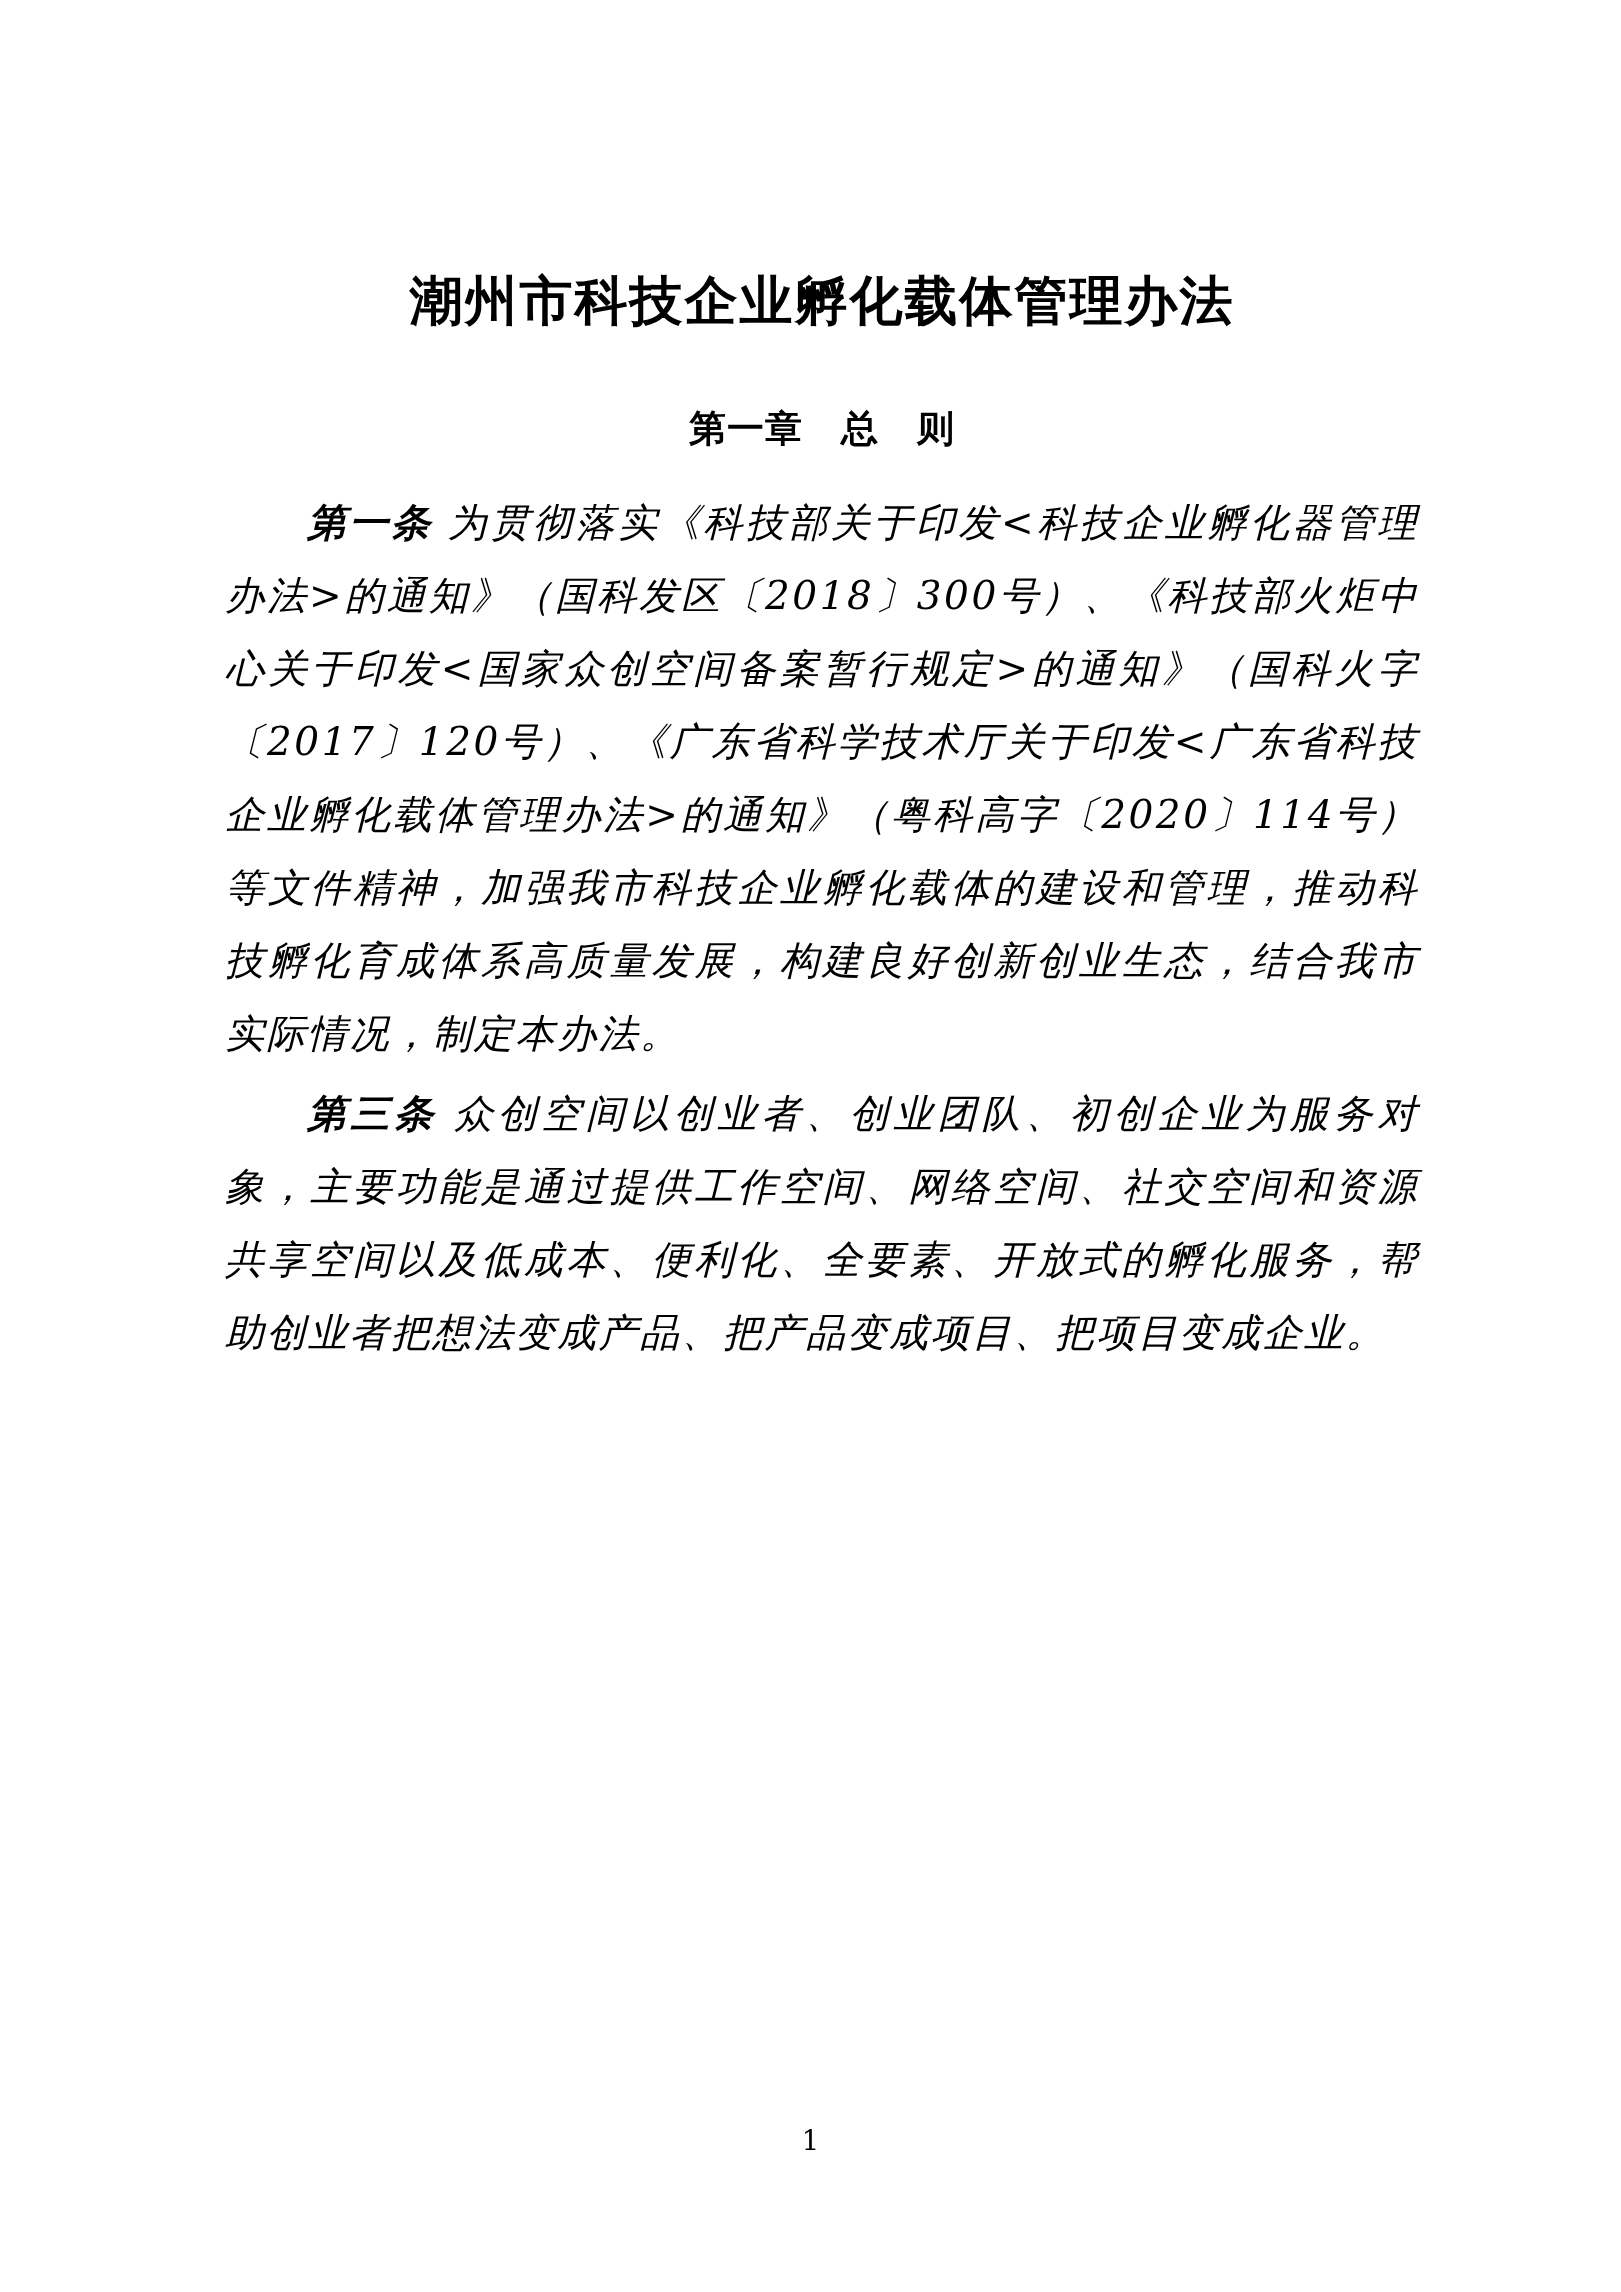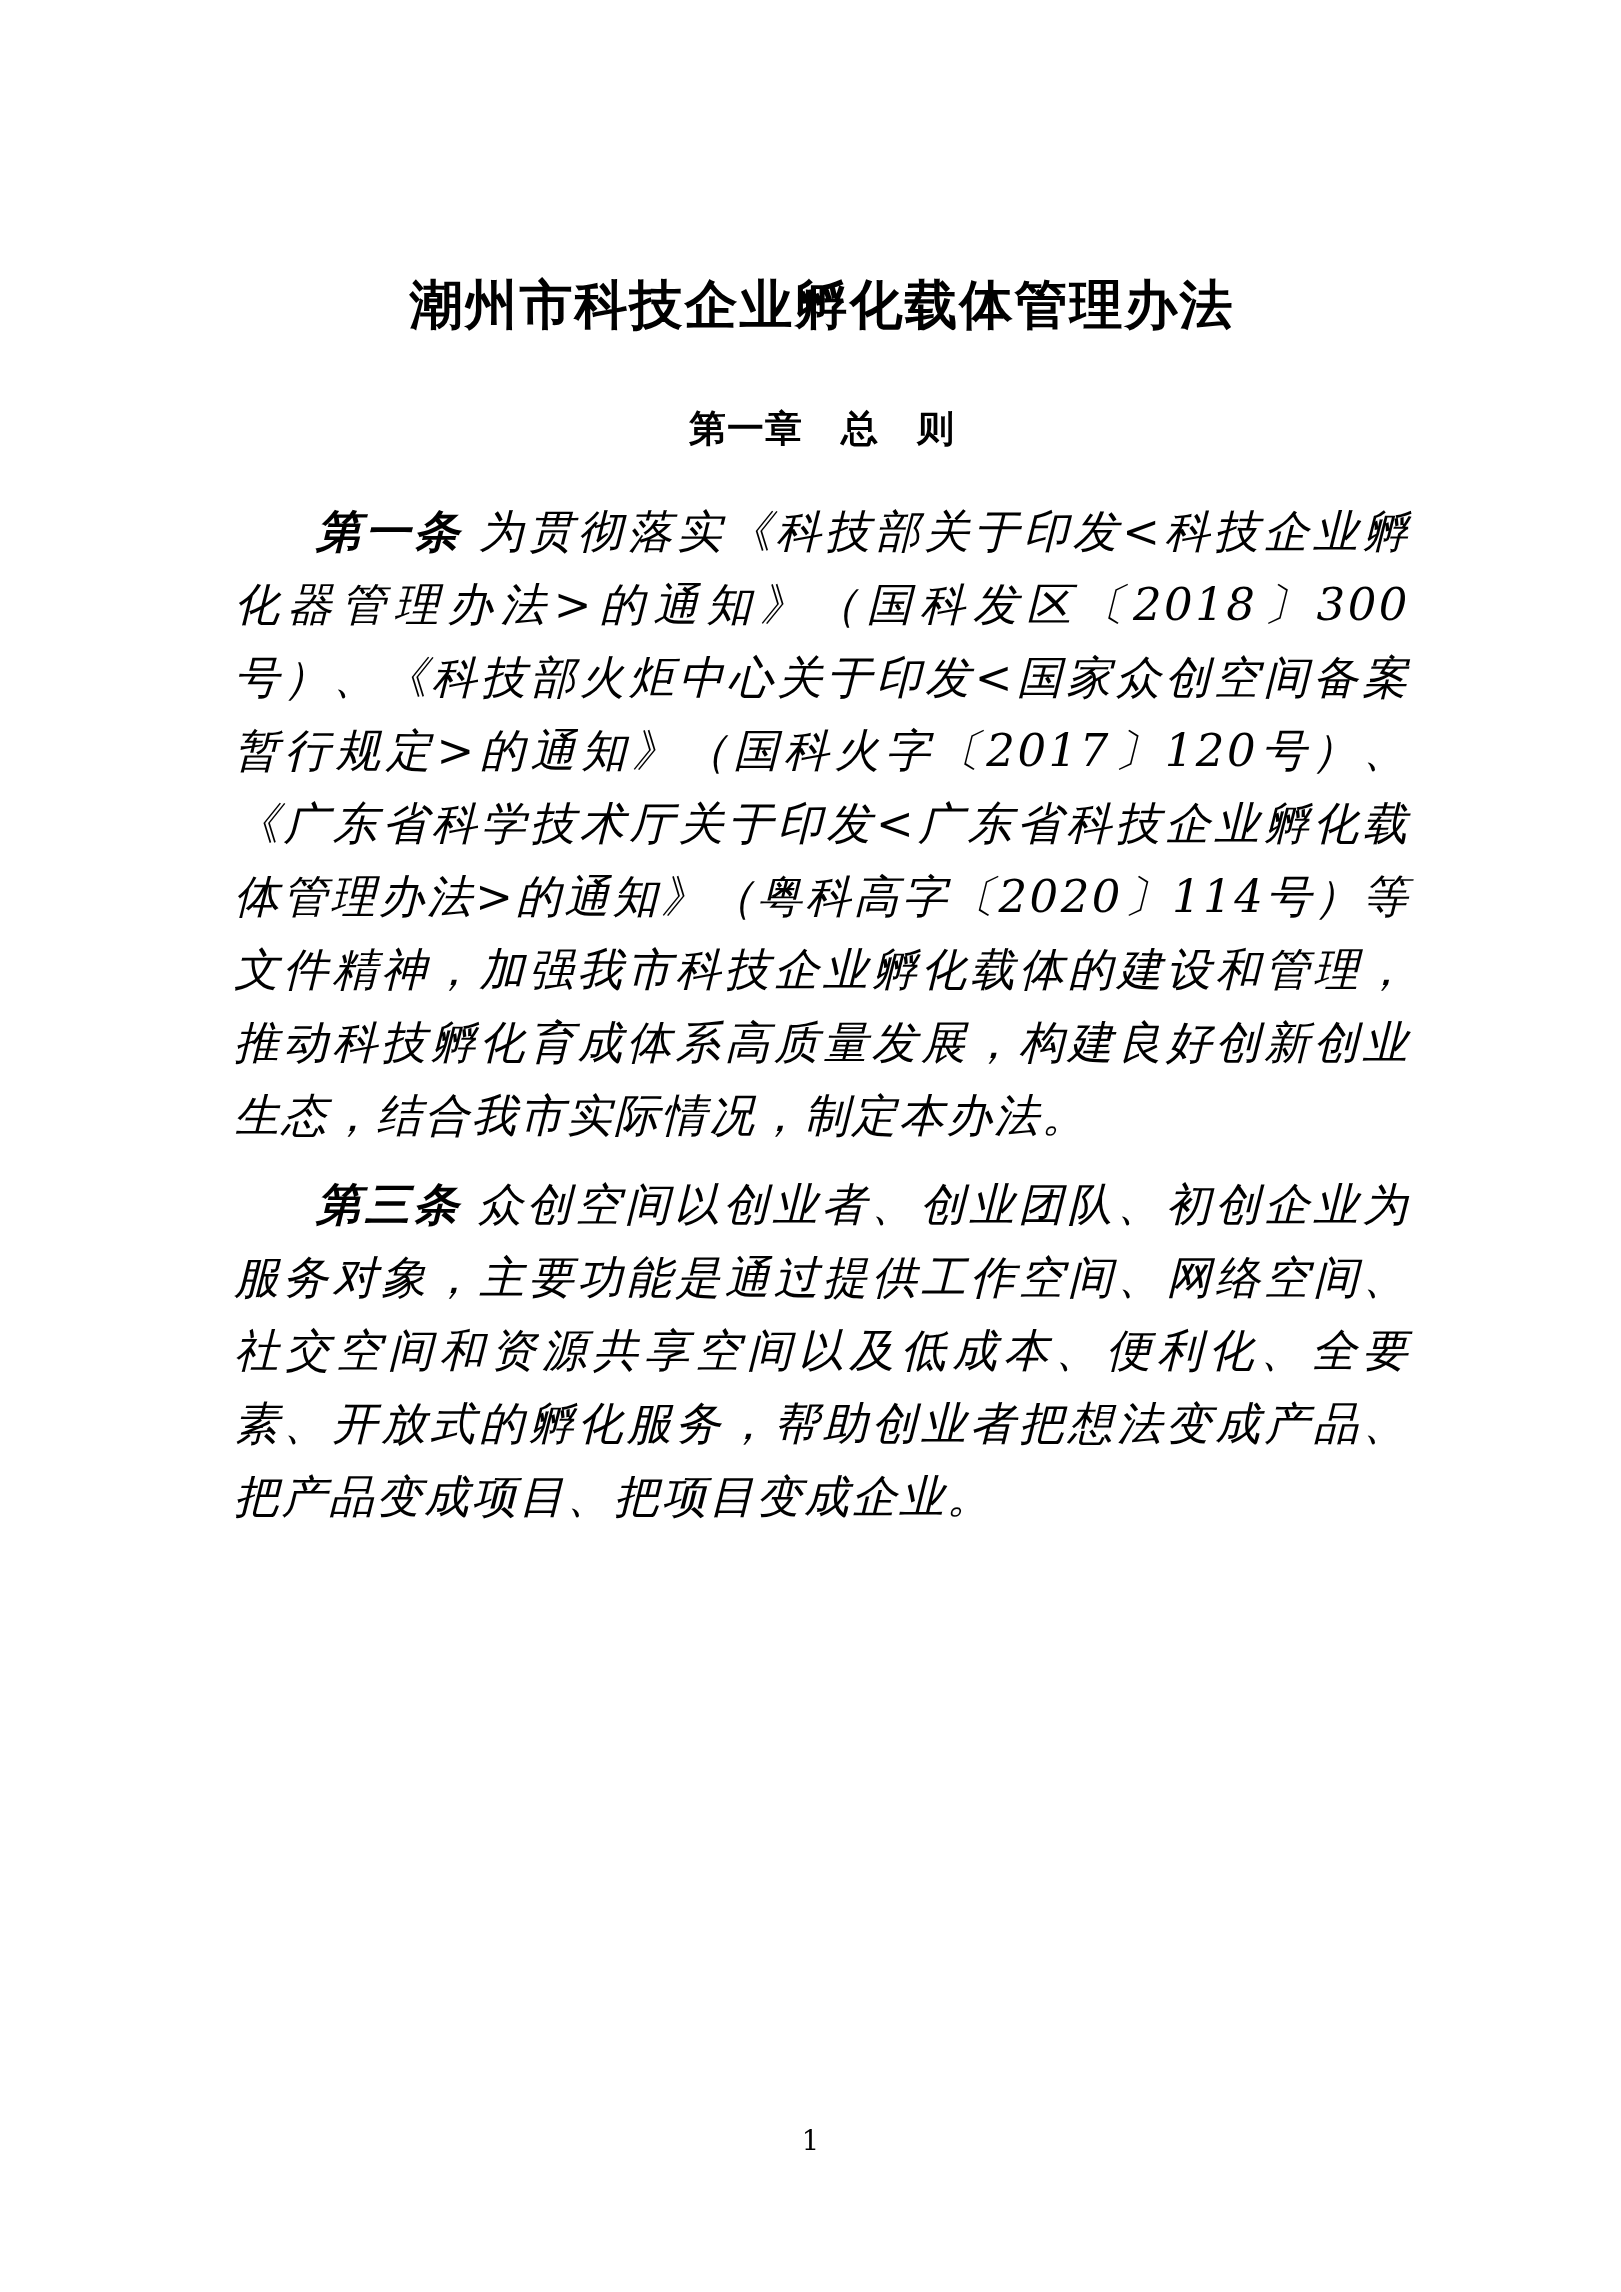--- a/index.html
+++ b/index.html
@@ -24,43 +24,43 @@
   .content {
     position: absolute;
     left: 218px;
     top: 0;
     width: 1208px;
   }
   .doc-title {
     margin: 0;
     padding: 0;
     text-align: center;
-    font-family: Liberation Sans, sans-serif;
+    font-family: Liberation Mono, monospace;
     font-weight: 700;
     font-size: 53px;
     line-height: 1.1;
     letter-spacing: 2px;
     padding-top: 276px;
   }
   .chapter-heading {
     margin: 2px;
     padding: 0;
     text-align: center;
     font-family: "DejaVu Sans", "Liberation Sans", sans-serif;
     font-weight: 700;
     font-size: 37px;
     line-height: 1.2;
     padding-top: 71px;
     letter-spacing: 1px;
   }
   .article {
-    margin: 16px;
+    margin: 7px;
     padding: 0;
     font-family: "DejaVu Serif", "Liberation Serif", serif;
-    font-size: 45px;
+    font-size: 39px;
     line-height: 73px;
     text-align: justify;
     text-justify: inter-character;
     text-align-last: left;
     letter-spacing: 2.5px;
     font-style: italic;
   }
   .article.first {
     padding-top: 27.4px;
   }

